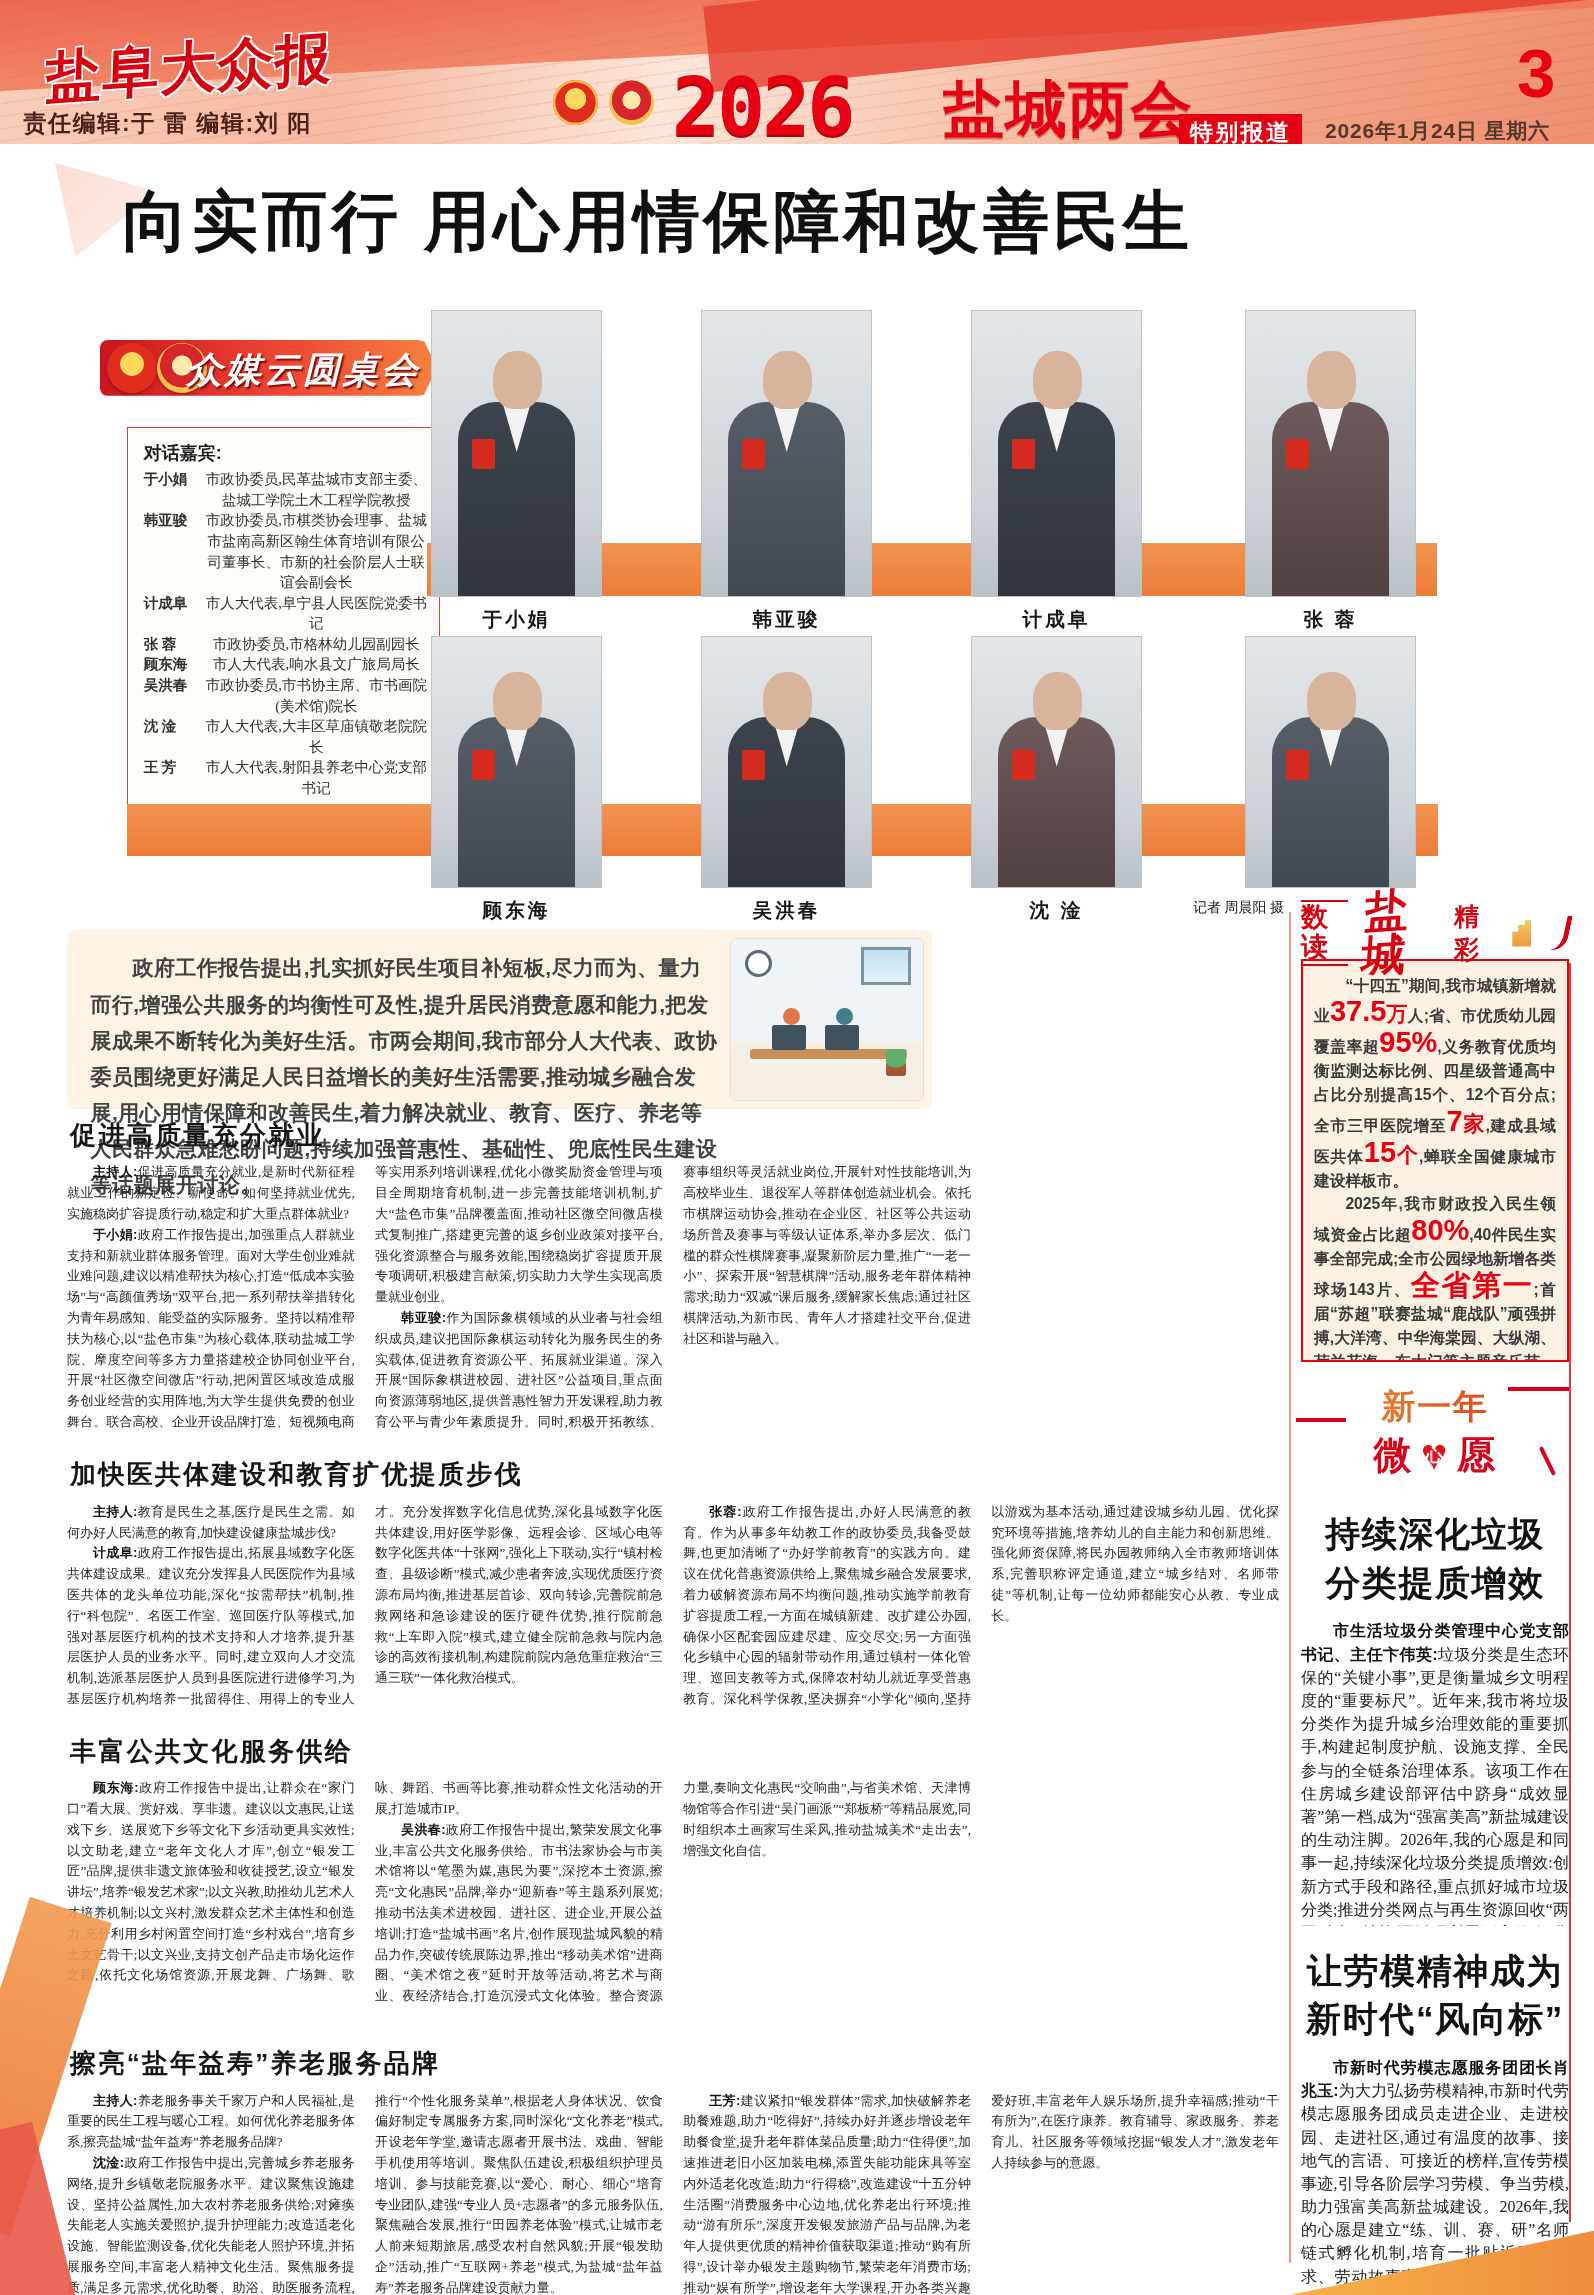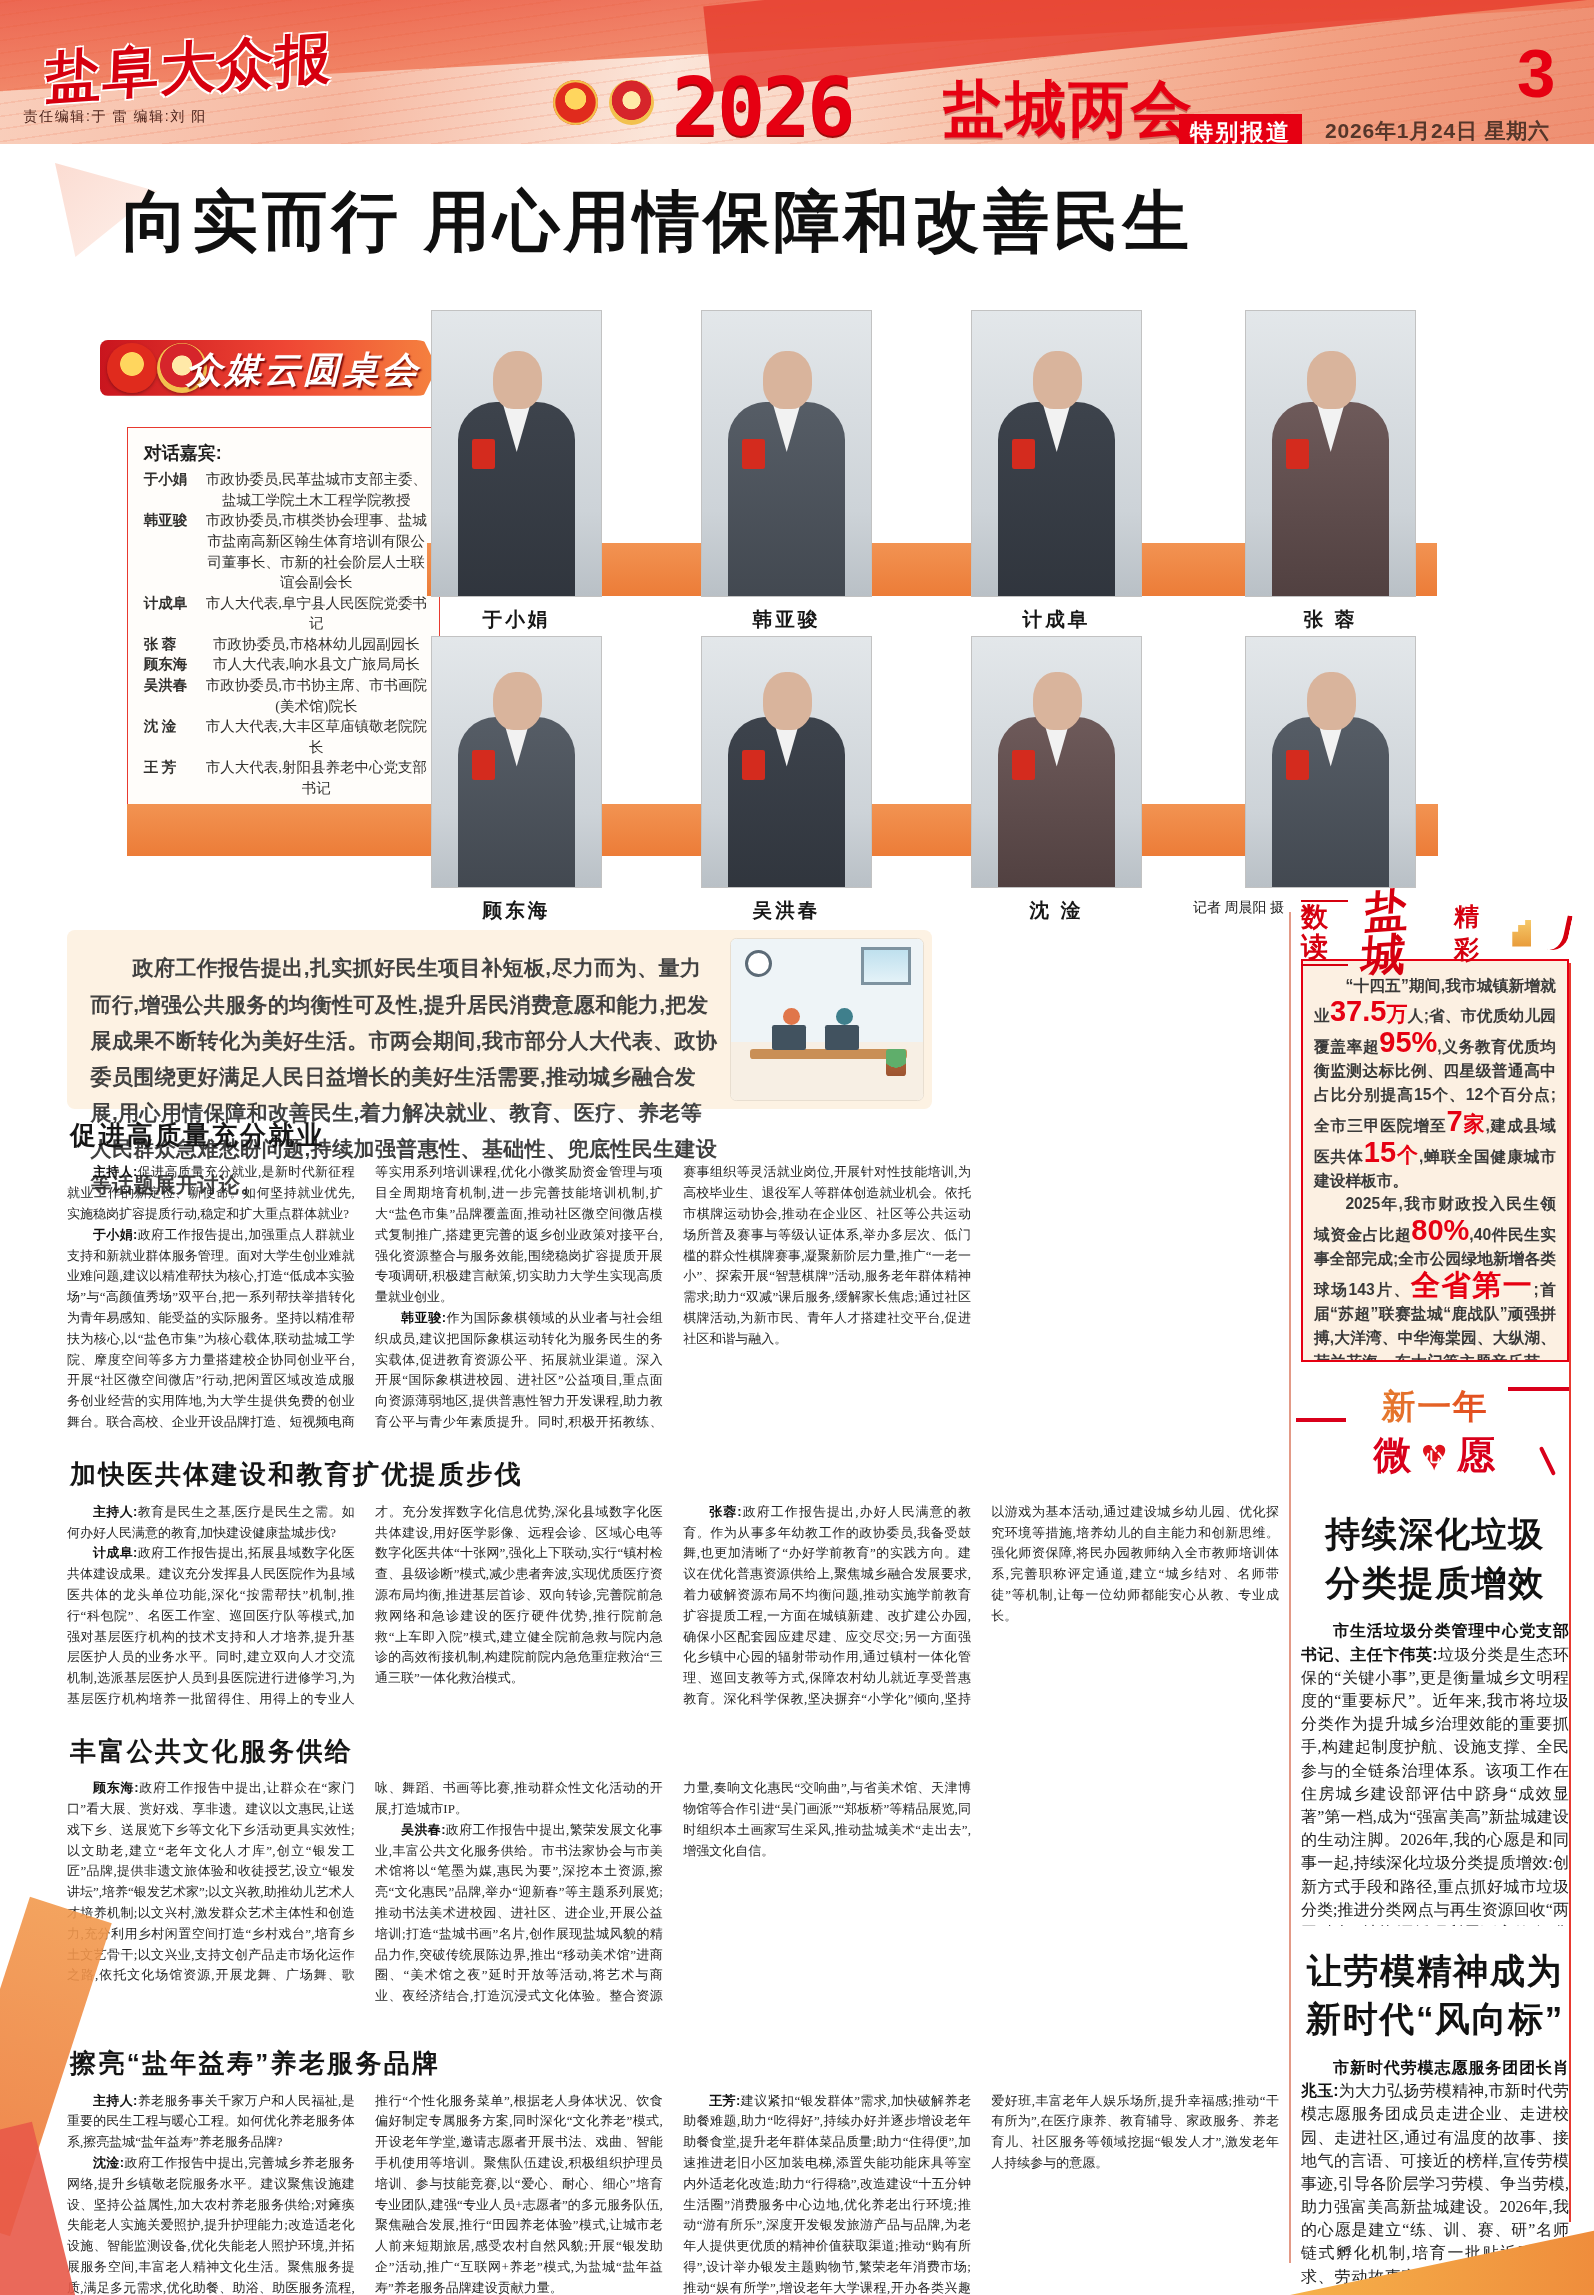--- a/index.html
+++ b/index.html
@@ -6,21 +6,21 @@
   body { font-family:"Liberation Sans", sans-serif; background:#888; }
   #paper { position:relative; width:1595px; height:2295px; background:#fff; margin:0 auto; overflow:hidden; }
 
   
   #header { position:absolute; left:0; top:0; width:1595px; height:144px;
     background:linear-gradient(100deg,#f9cfbc 0%,#f6b9a2 22%,#fbe6da 42%,#f7c3ab 62%,#f2a183 82%,#ee8f72 100%); overflow:hidden;}
   .hdr-wave1{position:absolute; left:-63px; top:-70px; width:1801px; height:117px; background:linear-gradient(#e84a38,#f07a5a); transform:rotate(-3deg); opacity:.85;}
   .hdr-wave2{position:absolute; left:705px; top:-47px; width:1018px; height:86px; background:#e63c2d; transform:rotate(-6deg); opacity:.8;}
   .hdr-lines{position:absolute; inset:0; background:repeating-linear-gradient(-8deg, transparent 0 11px, rgba(230,80,40,.12) 11px 12.5px);}
   #masthead { position:absolute; left:45px; top:31px; font-family:"Liberation Serif", serif; font-weight:900; font-size:56px; color:#d6000f; transform:rotate(-4deg) skewX(-6deg); text-shadow:1.6px 1.6px 0 #fff,-1.6px -1.6px 0 #fff,1.6px -1.6px 0 #fff,-1.6px 1.6px 0 #fff; letter-spacing:1.6px;}
-  #editors { position:absolute; left:23.5px; top:108px; font-size:14px; font-weight:400; color:#4a2018; letter-spacing:1.6px;}
+  #editors { position:absolute; left:23.5px; top:108px; font-size:23px; font-weight:700; color:#4a2018; letter-spacing:1.6px;}
   .hdr-emblem{position:absolute; top:80px; width:45px; height:45px; border-radius:50%;}
   .emblem-national{background:radial-gradient(circle at 50% 42%, #ffd65e 0 30%, #e02b1d 32% 100%); box-shadow:0 0 0 2.3px #f3c04a inset;}
   .emblem-cppcc{background:radial-gradient(circle at 50% 45%, #ffe9a8 0 26%, #d6252b 28% 58%, #f2c14e 60% 100%);}
   #hdr-year{position:absolute; left:672px; top:61px; font-size:80px; font-weight:900; color:#e60012; font-family:"DejaVu Sans Mono", monospace; letter-spacing:-3.1px; text-shadow:0 1.6px 0 #9f0b0b;}
   #hdr-event{position:absolute; left:943px; top:69px; font-size:61px; font-weight:900; color:#e60012; font-family:"Liberation Serif", serif; letter-spacing:1.6px; text-shadow:0 1.6px 0 rgba(150,10,10,.4);}
   #hdr-badge{position:absolute; left:1179px; top:114px; background:#e60012; color:#fff; font-size:23px; font-weight:700; padding:3.1px 11px; letter-spacing:2.3px;}
   #hdr-date{position:absolute; left:1325px; top:117px; font-size:21px; color:#55362a; font-weight:700; letter-spacing:0.8px;}
   #hdr-pageno{position:absolute; left:1517px; top:34px; font-size:69px; font-weight:900; color:#e60012;}
 
   

